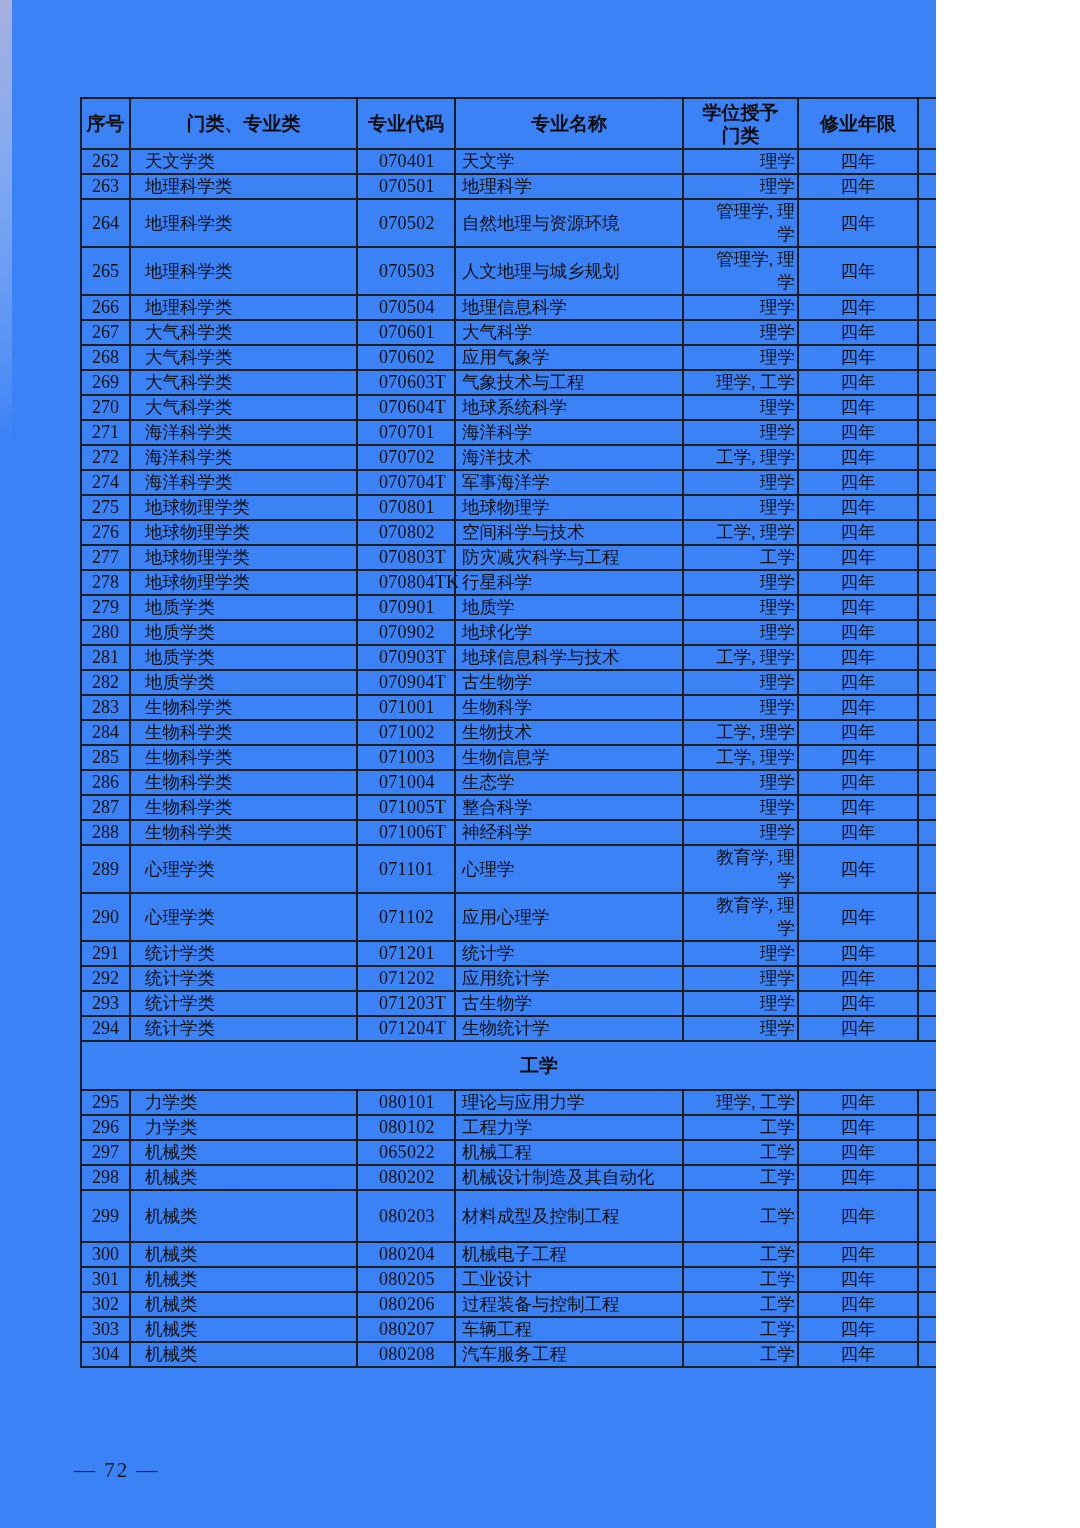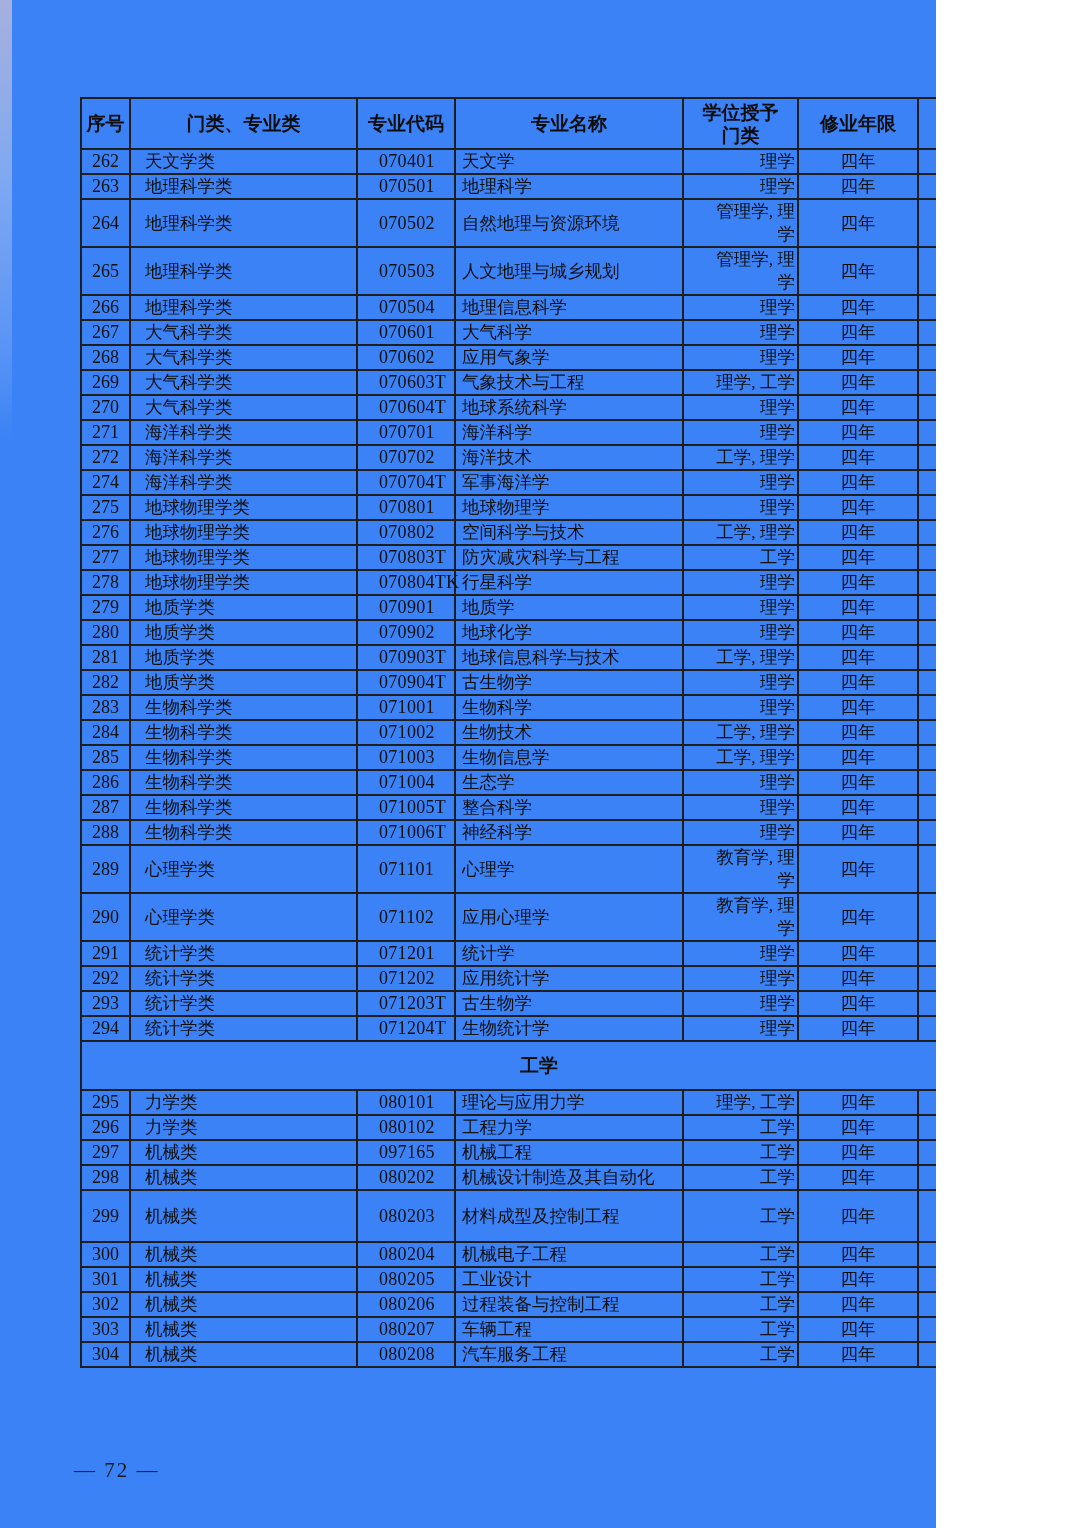--- a/index.html
+++ b/index.html
@@ -453,21 +453,21 @@
     <td class="c-code">080102</td>
     <td class="c-name">工程力学</td>
     <td class="c-degree">工学</td>
     <td class="c-years">四年</td>
     <td class="c-added"></td>
   </tr>
 
   <tr>
     <td class="c-no">297</td>
     <td class="c-category">机械类</td>
-    <td class="c-code">097165</td>
+    <td class="c-code">065022</td>
     <td class="c-name">机械工程</td>
     <td class="c-degree">工学</td>
     <td class="c-years">四年</td>
     <td class="c-added"></td>
   </tr>
 
   <tr>
     <td class="c-no">298</td>
     <td class="c-category">机械类</td>
     <td class="c-code">080202</td>

